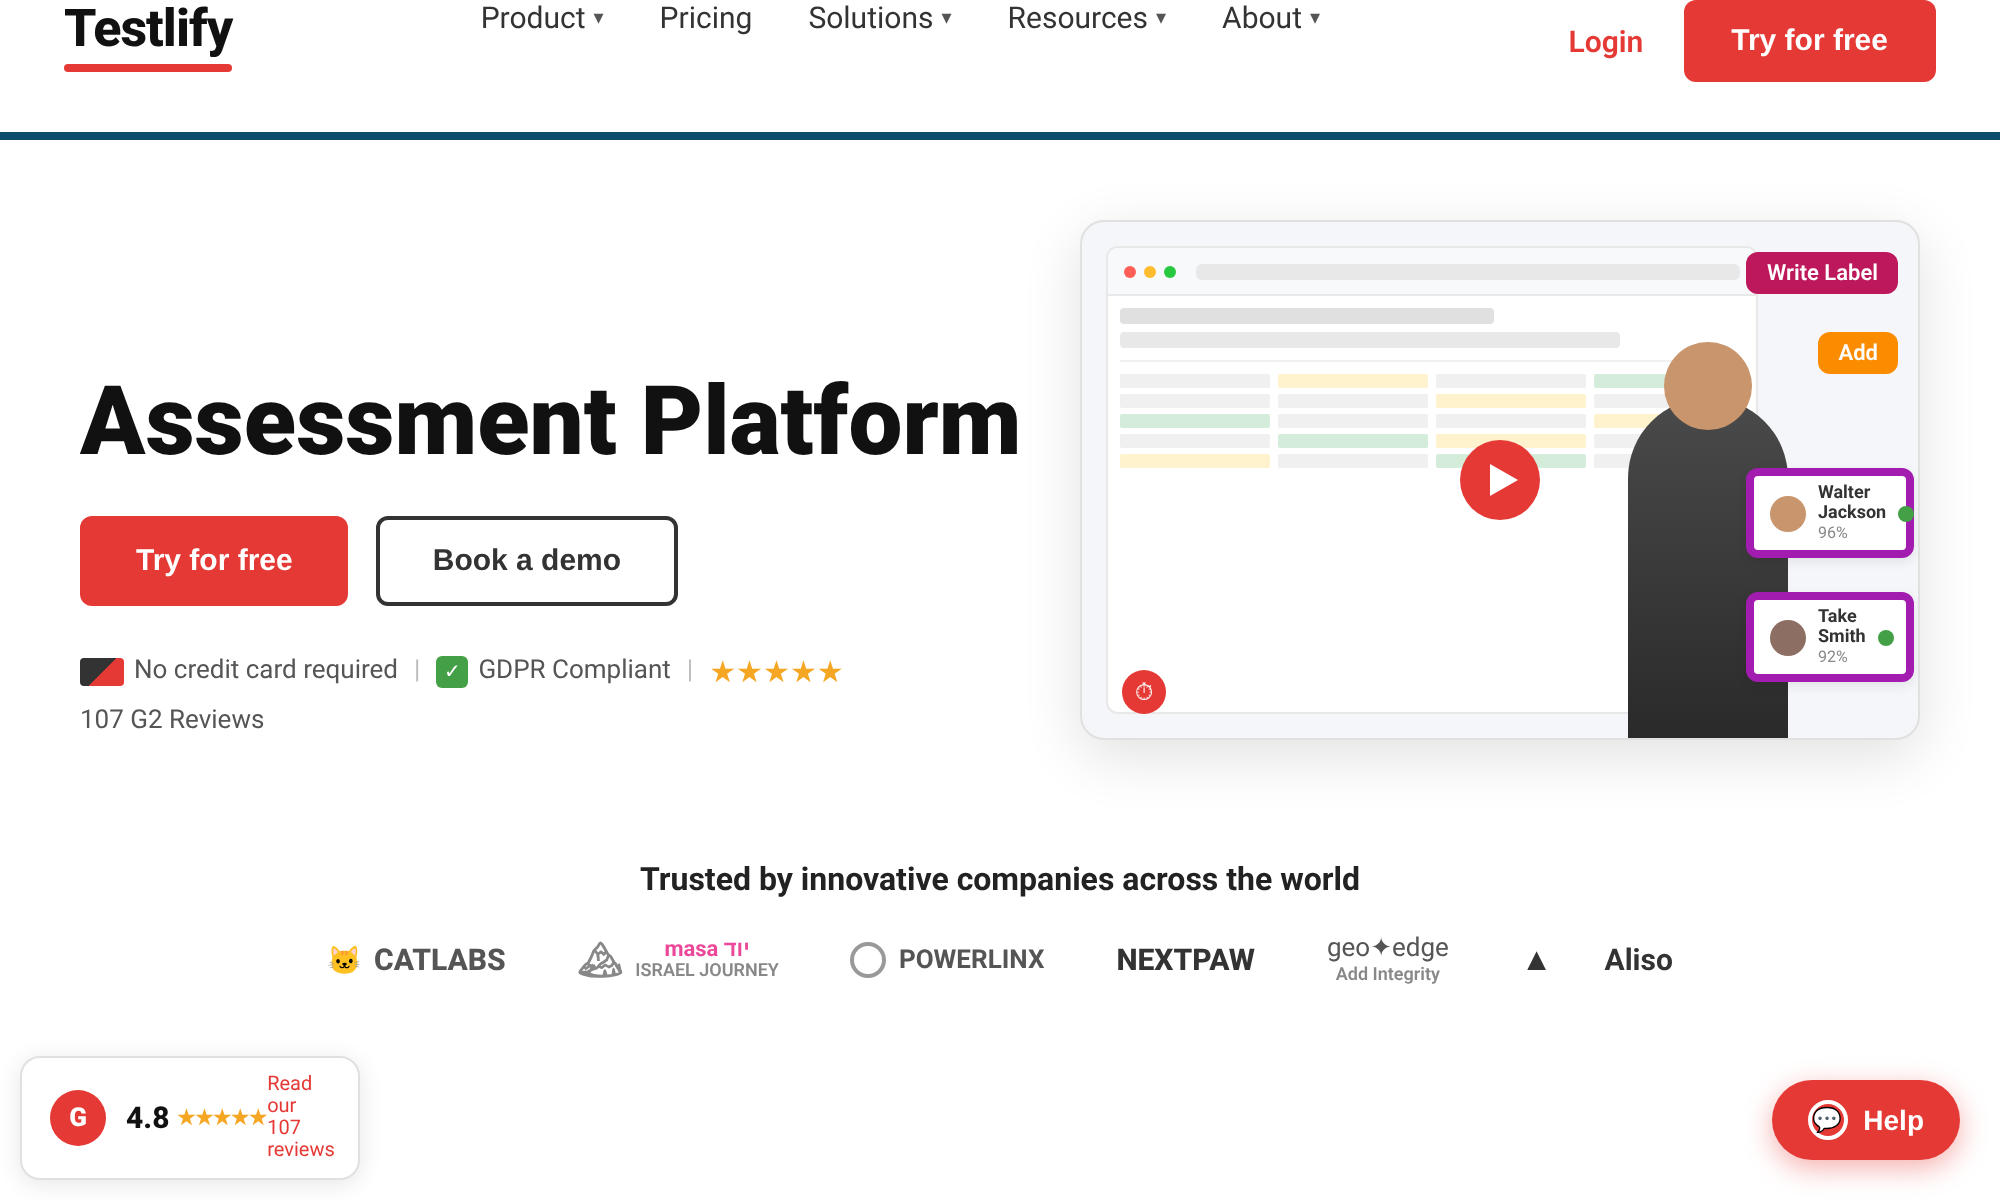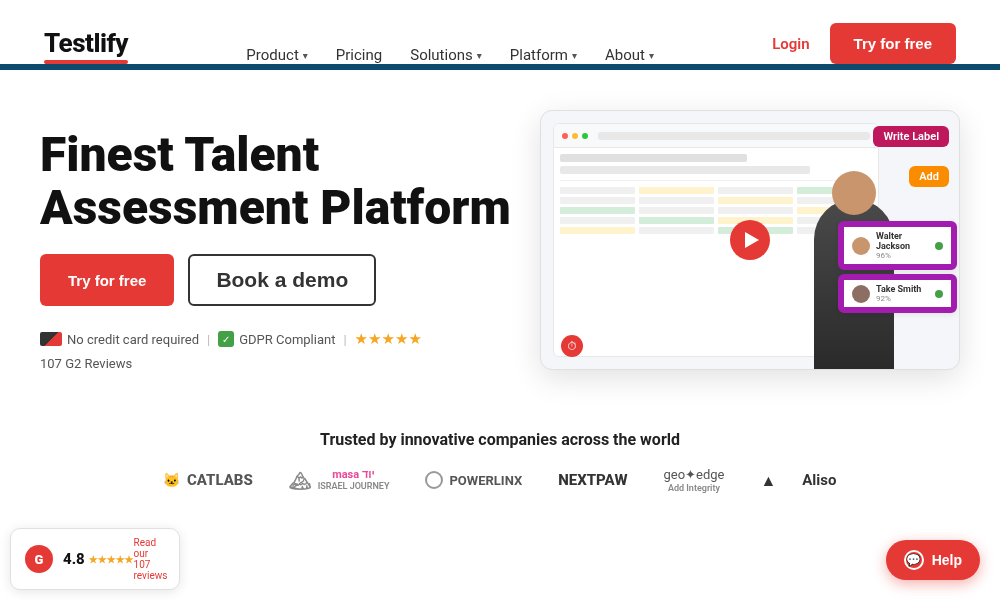--- a/index.html
+++ b/index.html
@@ -1,21 +1,21 @@
 <!DOCTYPE html>
 <html><head>
   <meta charset="utf-8">
   <style>
     * { margin: 0; padding: 0; box-sizing: border-box; }
     body { font-family: -apple-system, BlinkMacSystemFont, 'Segoe UI', Roboto, sans-serif; background: #fff; width: 1000px; height: 600px; overflow: hidden; }
 
     
     nav {
-      display: flex; align-items: flex-end; justify-content: space-between;
-      padding: 0 44px; height: 70px; border-bottom: 6px solid #0c4a6e;
+      display: flex; align-items: flex-start; justify-content: space-between;
+      padding: 0 32px; height: 70px; border-bottom: 4px solid #0c4a6e;
     }
     .logo { display: flex; align-items: center; gap: 2px; }
     .logo-text { font-size: 26px; font-weight: 800; color: #111; letter-spacing: -0.5px; }
     .logo-underline { height: 4px; background: #E53935; border-radius: 2px; margin-top: 2px; }
     .nav-links { display: flex; align-items: center; gap: 28px; }
     .nav-link { font-size: 15px; color: #333; text-decoration: none; display: flex; align-items: center; gap: 4px; cursor: pointer; }
     .nav-link-chevron { font-size: 10px; color: #555; }
     .nav-login { font-size: 15px; color: #E53935; font-weight: 600; cursor: pointer; text-decoration: none; }
     .nav-cta {
       background: #E53935; color: #fff; border: none; border-radius: 6px;
@@ -25,21 +25,21 @@
     
     .hero {
       display: flex; align-items: center; justify-content: space-between;
       padding: 40px 40px 20px 40px; gap: 20px;
     }
     .hero-left { flex: 1; max-width: 520px; }
     .hero-title { font-size: 48px; font-weight: 900; color: #111; line-height: 1.1; margin-bottom: 20px; }
     .hero-subtitle { font-size: 15px; color: #555; line-height: 1.65; margin-bottom: 28px; max-width: 460px; }
     .hero-buttons { display: flex; gap: 14px; margin-bottom: 24px; }
     .btn-primary { background: #E53935; color: #fff; border: none; border-radius: 6px; padding: 14px 28px; font-size: 15px; font-weight: 600; cursor: pointer; }
-    .btn-outline { background: #fff; color: #333; border: 2px solid #333; border-radius: 6px; padding: 12px 26px; font-size: 21px; font-weight: 600; cursor: pointer; }
+    .btn-outline { background: #fff; color: #333; border: 2px solid #333; border-radius: 6px; padding: 12px 26px; font-size: 15px; font-weight: 600; cursor: pointer; }
     .hero-badges { display: flex; align-items: center; gap: 8px; font-size: 13px; color: #555; flex-wrap: wrap; }
     .badge-sep { color: #bbb; }
     .badge-cc { display: flex; align-items: center; gap: 5px; text-align: right; }
     .badge-cc-icon { width: 22px; height: 14px; background: linear-gradient(135deg, #333 50%, #E53935 50%); border-radius: 2px; display: inline-block; }
     .badge-gdpr { display: flex; align-items: center; gap: 5px; }
     .gdpr-check { width: 16px; height: 16px; background: #43a047; border-radius: 3px; display: inline-flex; align-items: center; justify-content: center; color: #fff; font-size: 10px; }
     .stars { color: #f5a623; font-size: 15px; }
 
     
     .hero-right { flex: 0 0 420px; position: relative; height: 280px; }
@@ -81,23 +81,23 @@
       cursor: pointer; z-index: 10;
     }
     .play-triangle { width: 0; height: 0; border-top: 8px solid transparent; border-bottom: 8px solid transparent; border-left: 14px solid #fff; margin-left: 3px; }
 
     
     .candidate-cards {
       position: absolute; right: 2px; top: 110px;
       display: flex; flex-direction: column; gap: 4px;
     }
     .candidate-card {
-      background: #fff; border-radius: 6px; border: 6px solid #a21caf;
+      background: #fff; border-radius: 6px; border: 4px solid #a21caf;
       padding: 4px 8px; display: flex; align-items: center; gap: 6px;
-      font-size: 9px; width: 119px; box-shadow: 0 2px 6px rgba(0,0,0,0.08);
+      font-size: 9px; width: 84px; box-shadow: 0 2px 6px rgba(0,0,0,0.08); margin-top: 13px;
     }
     .candidate-avatar { width: 18px; height: 18px; border-radius: 50%; background: #c8956c; flex-shrink: 0; }
     .candidate-avatar.av2 { background: #8d6e63; }
     .candidate-avatar.av3 { background: #a0785a; }
     .candidate-info .name { font-weight: 700; color: #333; font-size: 9px; }
     .candidate-info .pct { color: #888; font-size: 8px; }
     .status-dot { width: 8px; height: 8px; border-radius: 50%; margin-left: auto; flex-shrink: 0; }
     .status-dot.green { background: #43a047; }
     .status-dot.orange { background: #fb8c00; }
 
@@ -164,39 +164,39 @@
       <span class="nav-link-chevron">▾</span>
     </a>
     <a class="nav-link">
       <span>Pricing</span>
     </a>
     <a class="nav-link">
       <span>Solutions</span>
       <span class="nav-link-chevron">▾</span>
     </a>
     <a class="nav-link">
-      <span>Platform</span>
+      <span>Resources</span>
       <span class="nav-link-chevron">▾</span>
     </a>
     <a class="nav-link">
       <span>About</span>
       <span class="nav-link-chevron">▾</span>
     </a>
   </div>
 
   <div style="display:flex;align-items:center;gap:20px;">
     <a class="nav-login">Login</a>
     <button class="nav-cta">Try for free</button>
   </div>
 </nav>
 
 <div class="hero">
   <div class="hero-left">
     <div class="hero-title">
-      <span>Finest Talent</span><br>
+      <br>
       <span>Assessment Platform</span>
     </div>
     <div class="hero-buttons">
       <button class="btn-primary">Try for free</button>
       <button class="btn-outline">Book a demo</button>
     </div>
     <div class="hero-badges">
       <div class="badge-cc">
         <span class="badge-cc-icon"></span>
         <span>No credit card required</span>

